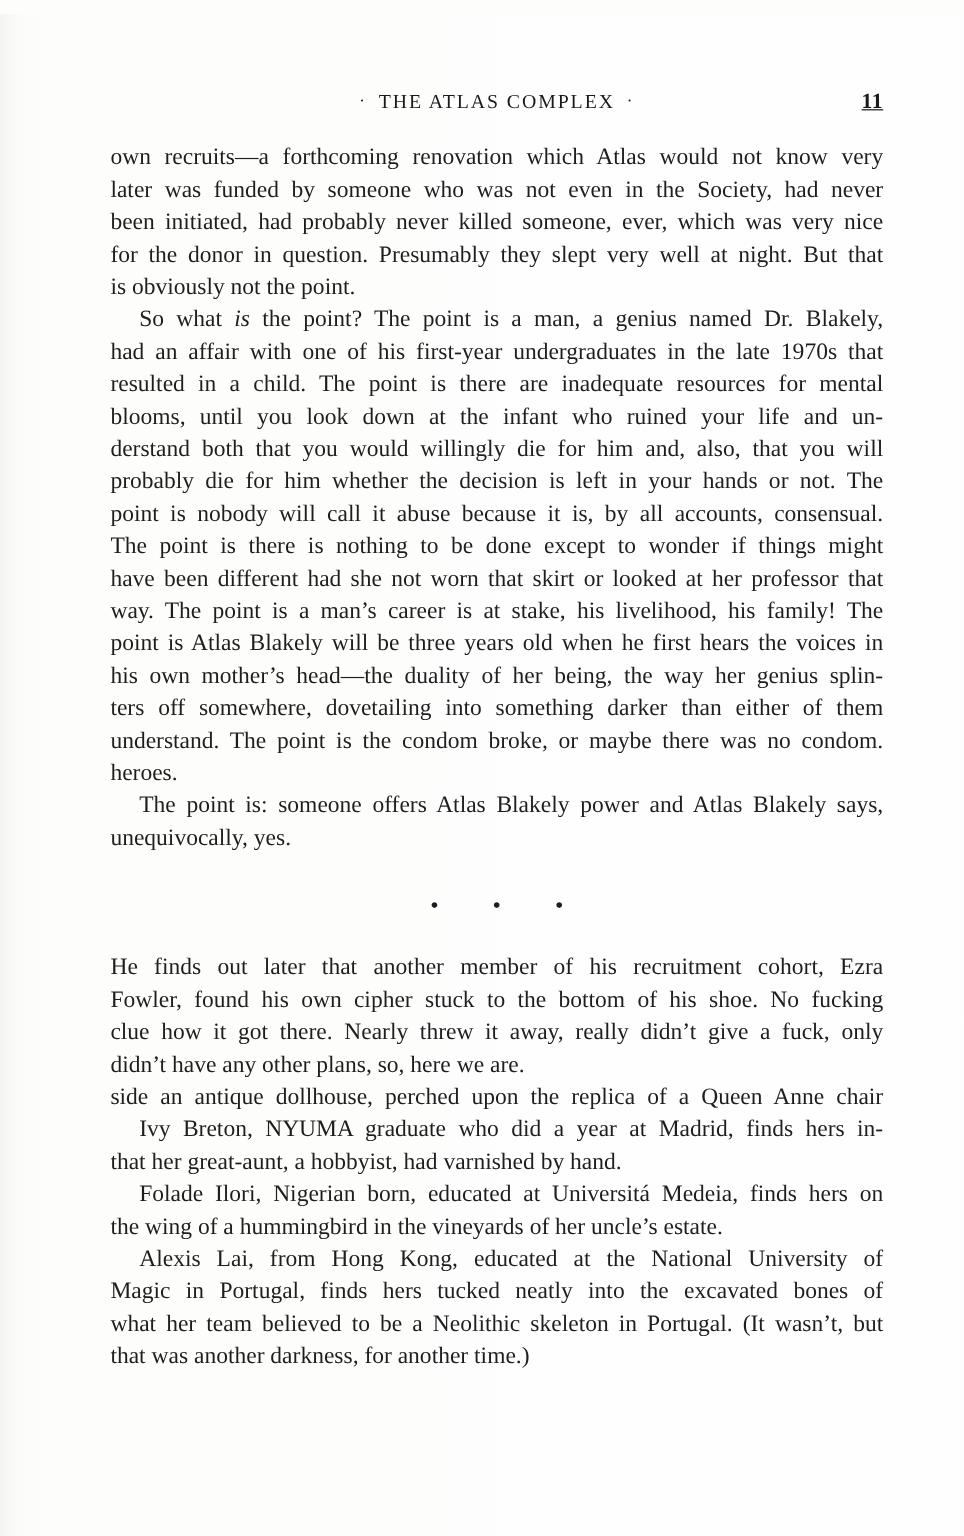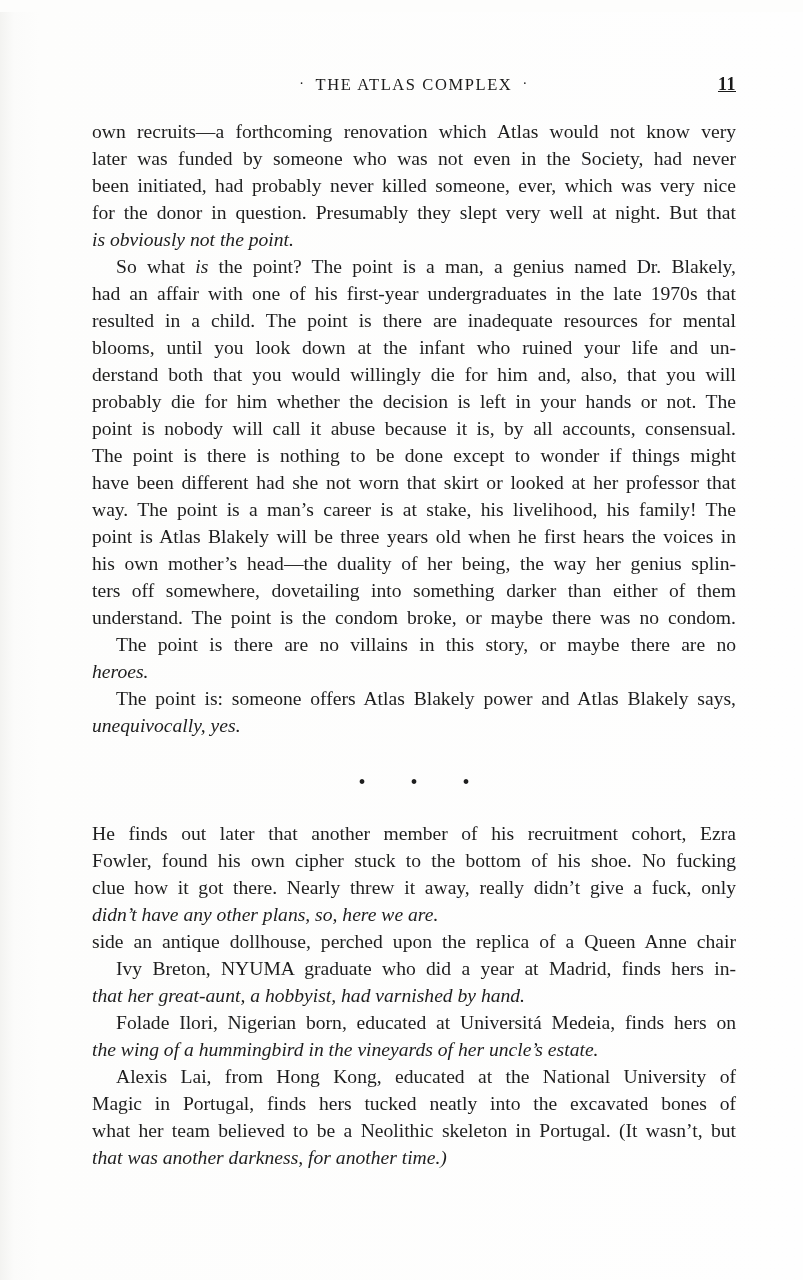--- a/index.html
+++ b/index.html
@@ -68,21 +68,20 @@
   .line {
     display: block;
     text-align: justify;
     text-align-last: justify;
     white-space: nowrap;
     height: 27px;
     overflow: visible;
   }
   .line.last {
     text-align-last: left;
-    font-style: italic;
   }
   .line.first-indent {
     padding-left: 24px;
   }
   .section-break {
     height: 81px;
     position: relative;
   }
   .section-break .dots {
     position: absolute;
@@ -128,21 +127,20 @@
       <span class="line">The point is there is nothing to be done except to wonder if things might</span>
       <span class="line">have been different had she not worn that skirt or looked at her professor that</span>
       <span class="line">way. The point is a man’s career is at stake, his livelihood, his family! The</span>
       <span class="line">point is Atlas Blakely will be three years old when he first hears the voices in</span>
       <span class="line">his own mother’s head—the duality of her being, the way her genius splin-</span>
       <span class="line">ters off somewhere, dovetailing into something darker than either of them</span>
       <span class="line">understand. The point is the condom broke, or maybe there was no condom.</span>
     </div>
 
     <div class="para">
-      <span class="line first-indent">The point is there are no villains in this story, or maybe there are no</span>
       <span class="line last">heroes.</span>
     </div>
 
     <div class="para">
       <span class="line first-indent">The point is: someone offers Atlas Blakely power and Atlas Blakely says,</span>
       <span class="line last">unequivocally, yes.</span>
     </div>
 
     <div class="section-break">
       <div class="dots">• • •</div>

